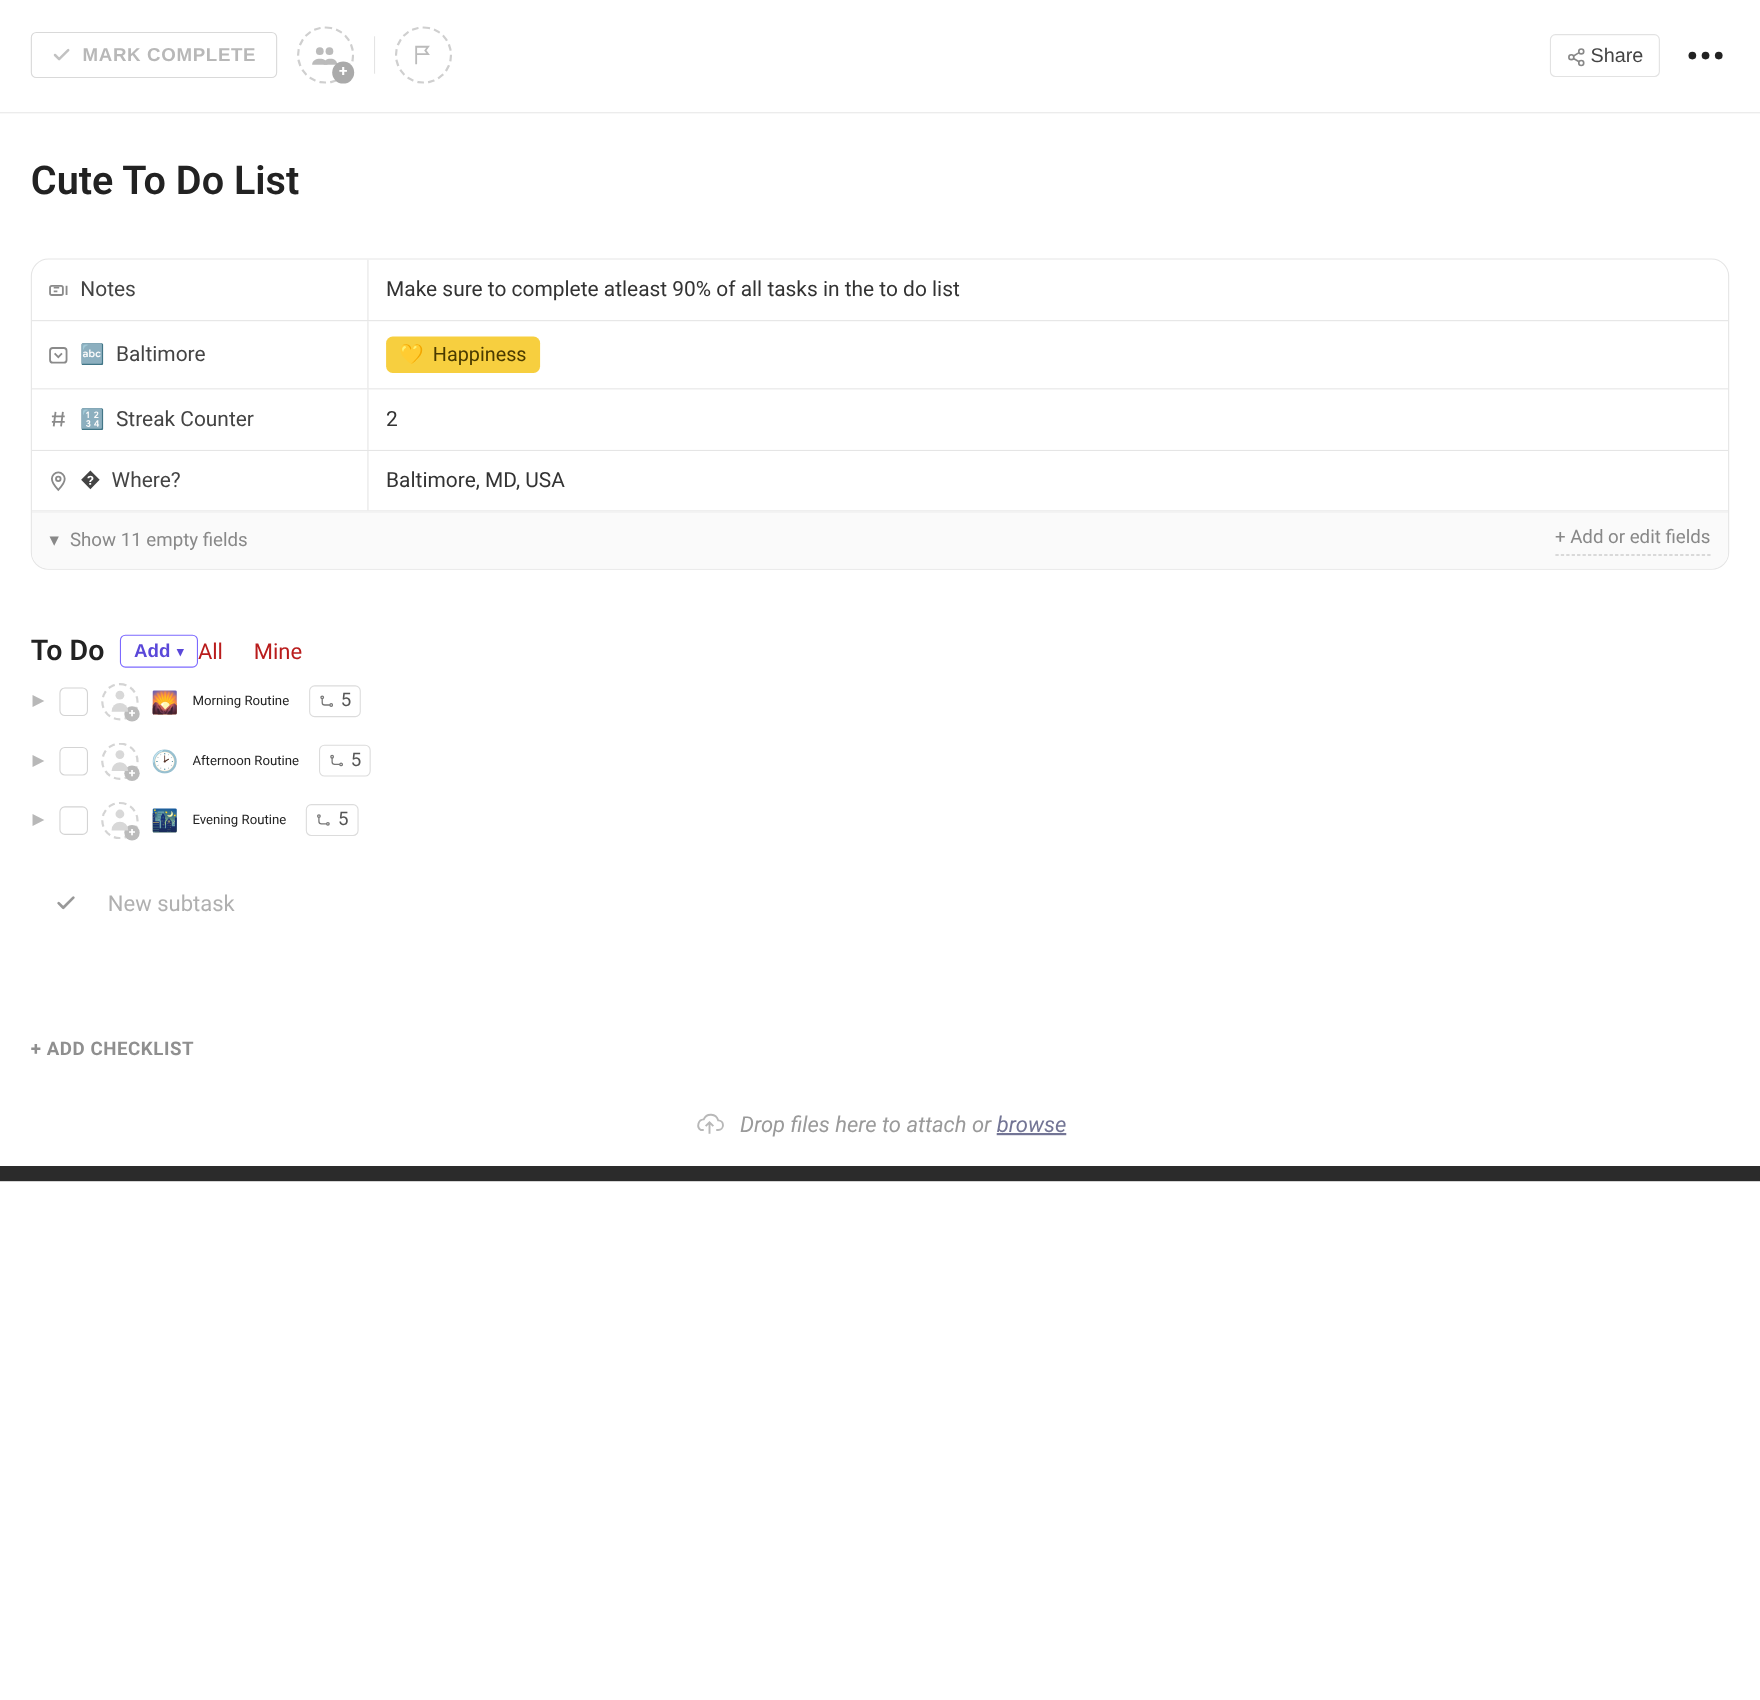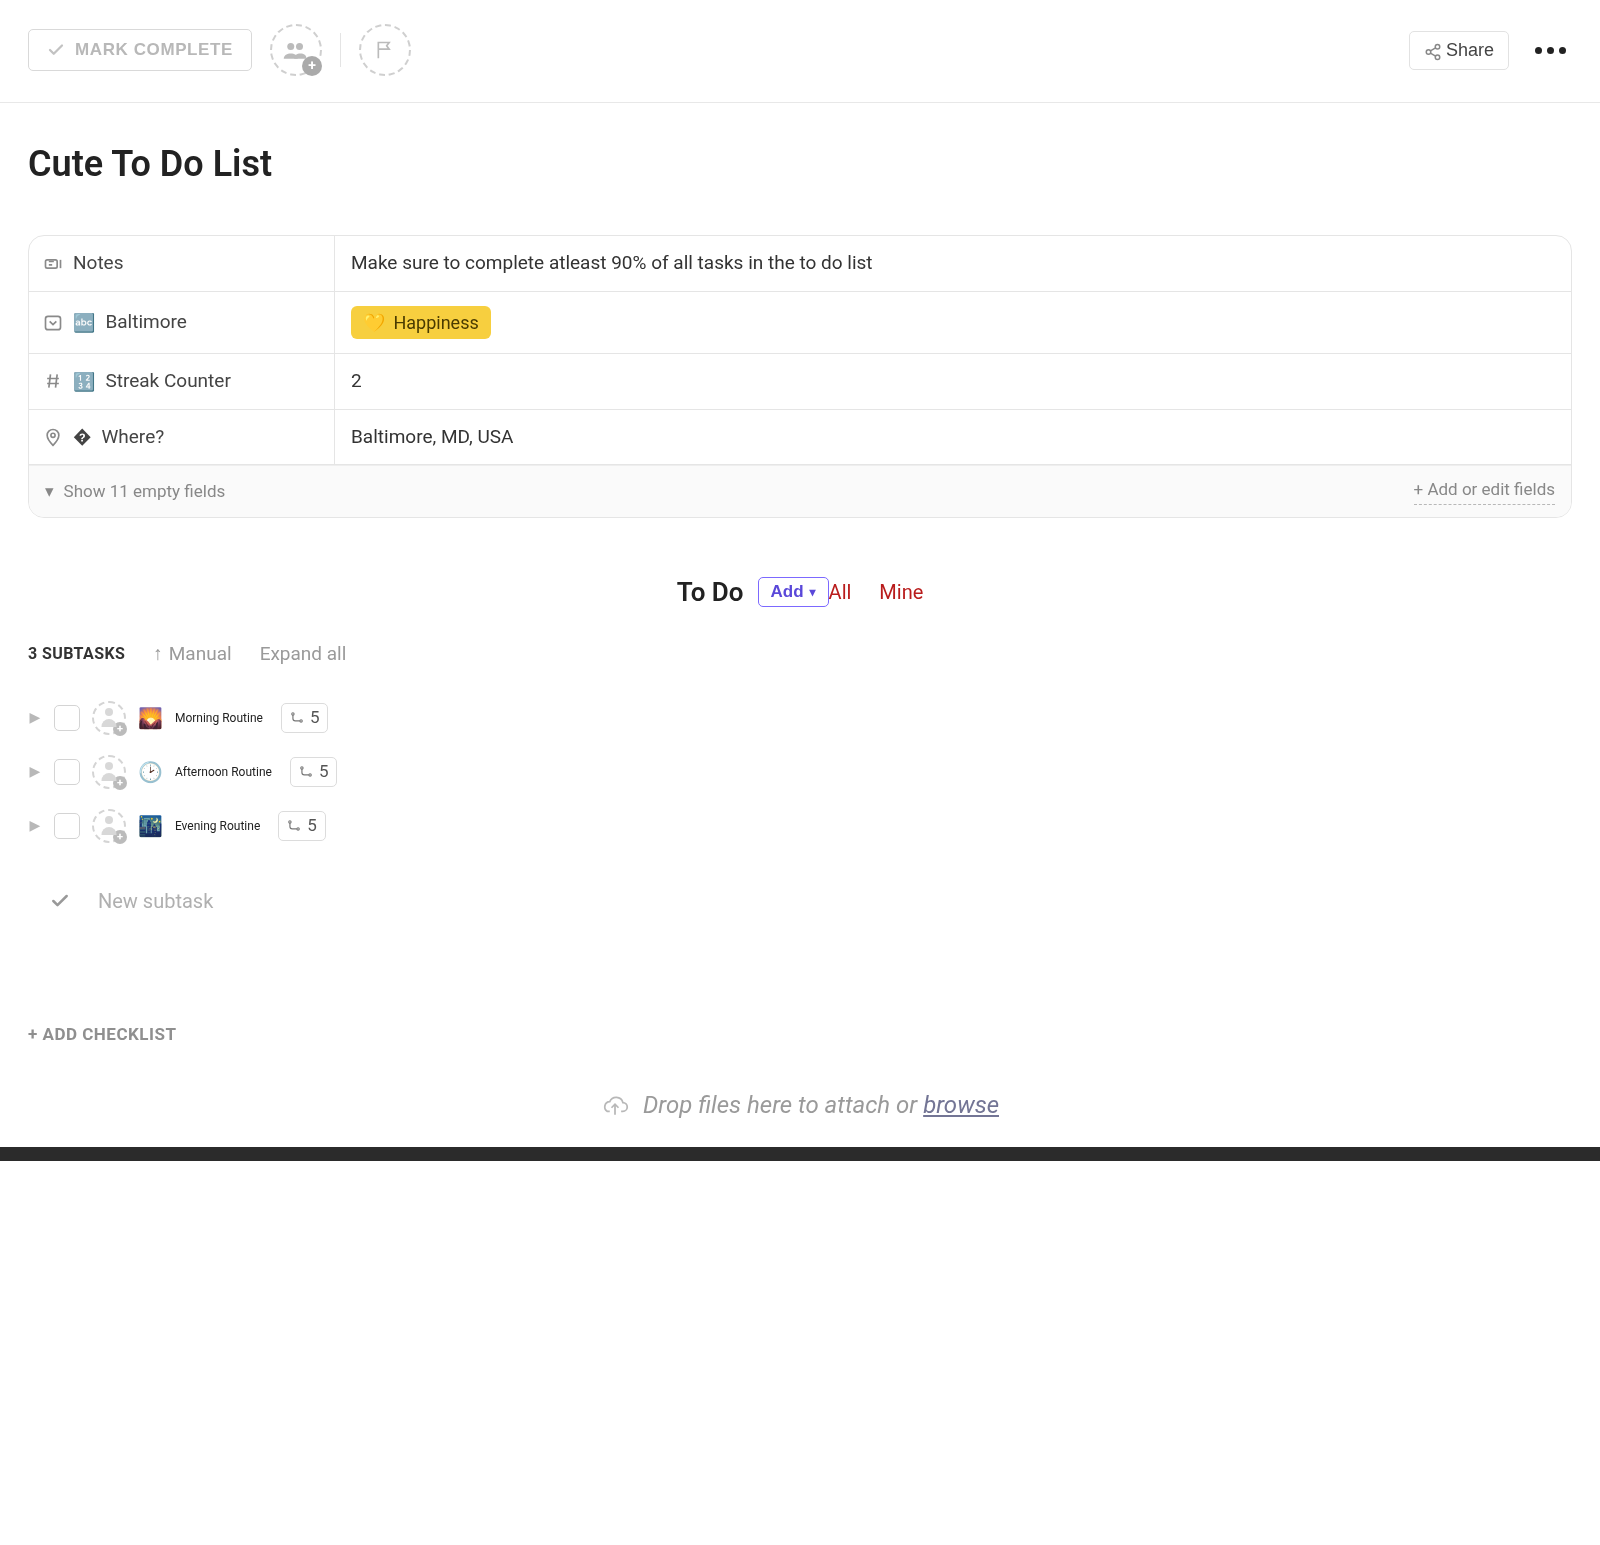--- a/index.html
+++ b/index.html
@@ -169,23 +169,22 @@
   }
   .add-edit-fields {
     cursor: pointer;
     border-bottom: 1px dashed #b8b8b8;
     padding-bottom: 2px;
   }
 
   .section-head {
     display: flex;
     align-items: center;
-    justify-content: center;
+    justify-content: flex-start;
     margin-top: 56px;
-    margin-bottom: 30px;
   }
   .section-head-left {
     display: flex;
     align-items: center;
     gap: 14px;
   }
   .section-title {
     font-size: 26px;
     font-weight: 600;
     color: #222;
@@ -323,21 +322,21 @@
   }
 
   .dropzone {
     margin-top: 24px;
     padding: 18px 0 24px;
     display: flex;
     align-items: center;
     justify-content: center;
     gap: 14px;
     color: #9a9a9a;
-    font-size: 24px;
+    font-size: 20px;
     font-style: italic;
   }
   .dropzone a { color: #737595; font-style: italic; }
   .dropzone svg { width: 28px; height: 24px; fill:none; stroke:#b8b8b8; stroke-width:2; }
 
   .bottombar { height: 14px; background: #2b2b2b; margin-top: 0; }
 </style>
 </head>
 <body>
 
@@ -467,28 +466,20 @@
         <span>Add</span>
         <span class="chev">▾</span>
       </button>
     </div>
     <div class="filter-tabs">
       <span>All</span>
       <span>Mine</span>
     </div>
   </div>
 
-  <div class="subtask-bar">
-    <span class="subtask-count">3 SUBTASKS</span>
-    <span class="manual-sort">
-      <span style="font-style:normal;">↑</span>
-      <span>Manual</span>
-    </span>
-    <span class="expand-all">Expand all</span>
-  </div>
 
   <div>
     <div class="subtask-row">
       <span class="chevron-r">▶</span>
       <span class="checkbox"></span>
       <span class="assign-mini">
           <span class="mini-plus">+</span>
         </span>
       <span class="sub-emoji">🌄</span>
       <span class="sub-name">Morning Routine</span>

